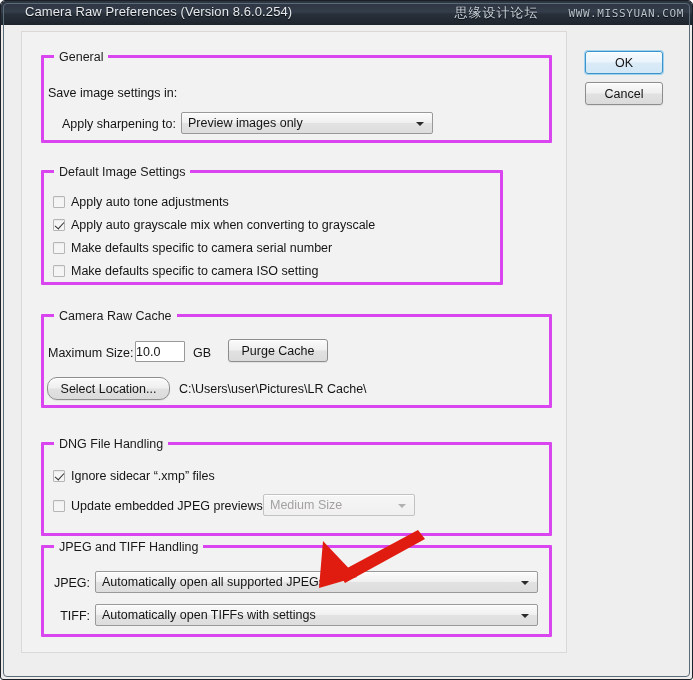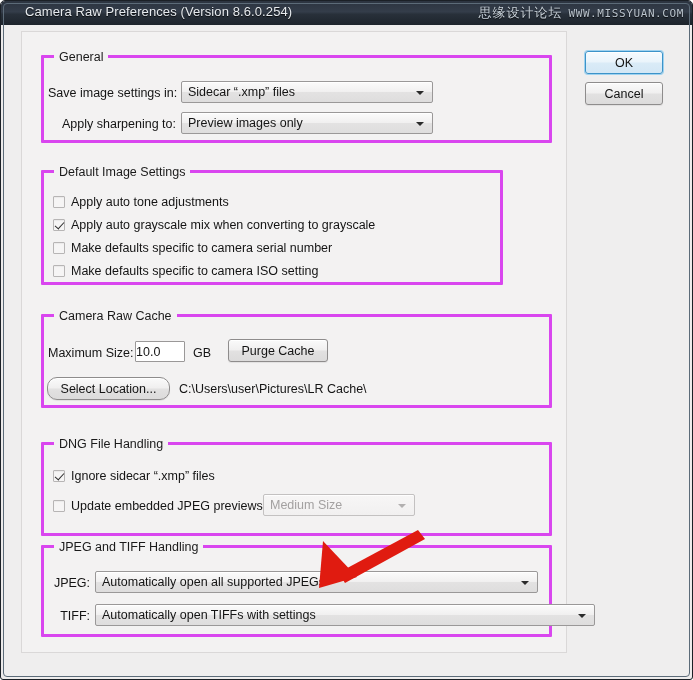--- a/index.html
+++ b/index.html
@@ -66,20 +66,21 @@
     color: #c9d2da;
     letter-spacing: 1px;
     text-shadow: 0 1px 1px rgba(0,0,0,.8);
   }
   #watermark .wm-url {
     font-size: 11px;
     color: #b9c3cc;
     letter-spacing: .6px;
     font-family: "DejaVu Sans Mono", monospace;
     text-shadow: 0 1px 1px rgba(0,0,0,.8);
+    margin-left: 24px;
   }
 
   
   #dialog-body {
     position: absolute;
     left: 3px; top: 24px;
     width: 687px; height: 653px;
     background: #efeeee;
   }
   #content-panel {
@@ -250,24 +251,20 @@
 
     <div class="btn default" style="left:581px; top:26px; width:78px;">OK</div>
     <div class="btn" style="left:581px; top:57px; width:78px;">Cancel</div>
 
     <div id="content-panel">
 
       <div class="group" style="left:19px; top:23px; width:511px; height:88px;">
         <div class="group-title">General</div>
       </div>
       <div class="lbl right" style="left:26px; top:54px; width:128px;">Save image settings in:</div>
-      <div class="combo" style="left:159px; top:49px; width:252px;">
-        <span class="combo-text">Sidecar “.xmp” files</span>
-        <span class="combo-arrow"></span>
-      </div>
       <div class="lbl right" style="left:26px; top:85px; width:128px;">Apply sharpening to:</div>
       <div class="combo" style="left:159px; top:80px; width:252px;">
         <span class="combo-text">Preview images only</span>
         <span class="combo-arrow"></span>
       </div>
 
       <div class="group" style="left:19px; top:138px; width:462px; height:115px;">
         <div class="group-title">Default Image Settings</div>
       </div>
       <div class="cbrow" style="left:31px; top:163px;">
@@ -315,21 +312,21 @@
 
       <div class="group" style="left:19px; top:513px; width:511px; height:92px;">
         <div class="group-title">JPEG and TIFF Handling</div>
       </div>
       <div class="lbl right" style="left:20px; top:544px; width:48px;">JPEG:</div>
       <div class="combo" style="left:73px; top:539px; width:443px;">
         <span class="combo-text">Automatically open all supported JPEGs</span>
         <span class="combo-arrow"></span>
       </div>
       <div class="lbl right" style="left:20px; top:577px; width:48px;">TIFF:</div>
-      <div class="combo" style="left:73px; top:572px; width:500px;">
+      <div class="combo" style="left:73px; top:572px; width:443px;">
         <span class="combo-text">Automatically open TIFFs with settings</span>
         <span class="combo-arrow"></span>
       </div>
 
     </div>
   </div>
 
   <svg id="annot-arrow" viewBox="0 0 130 80">
     <g fill="#e01b10">
       <path d="M117 9 L124 18 L44 62 L37 52 Z"></path>

